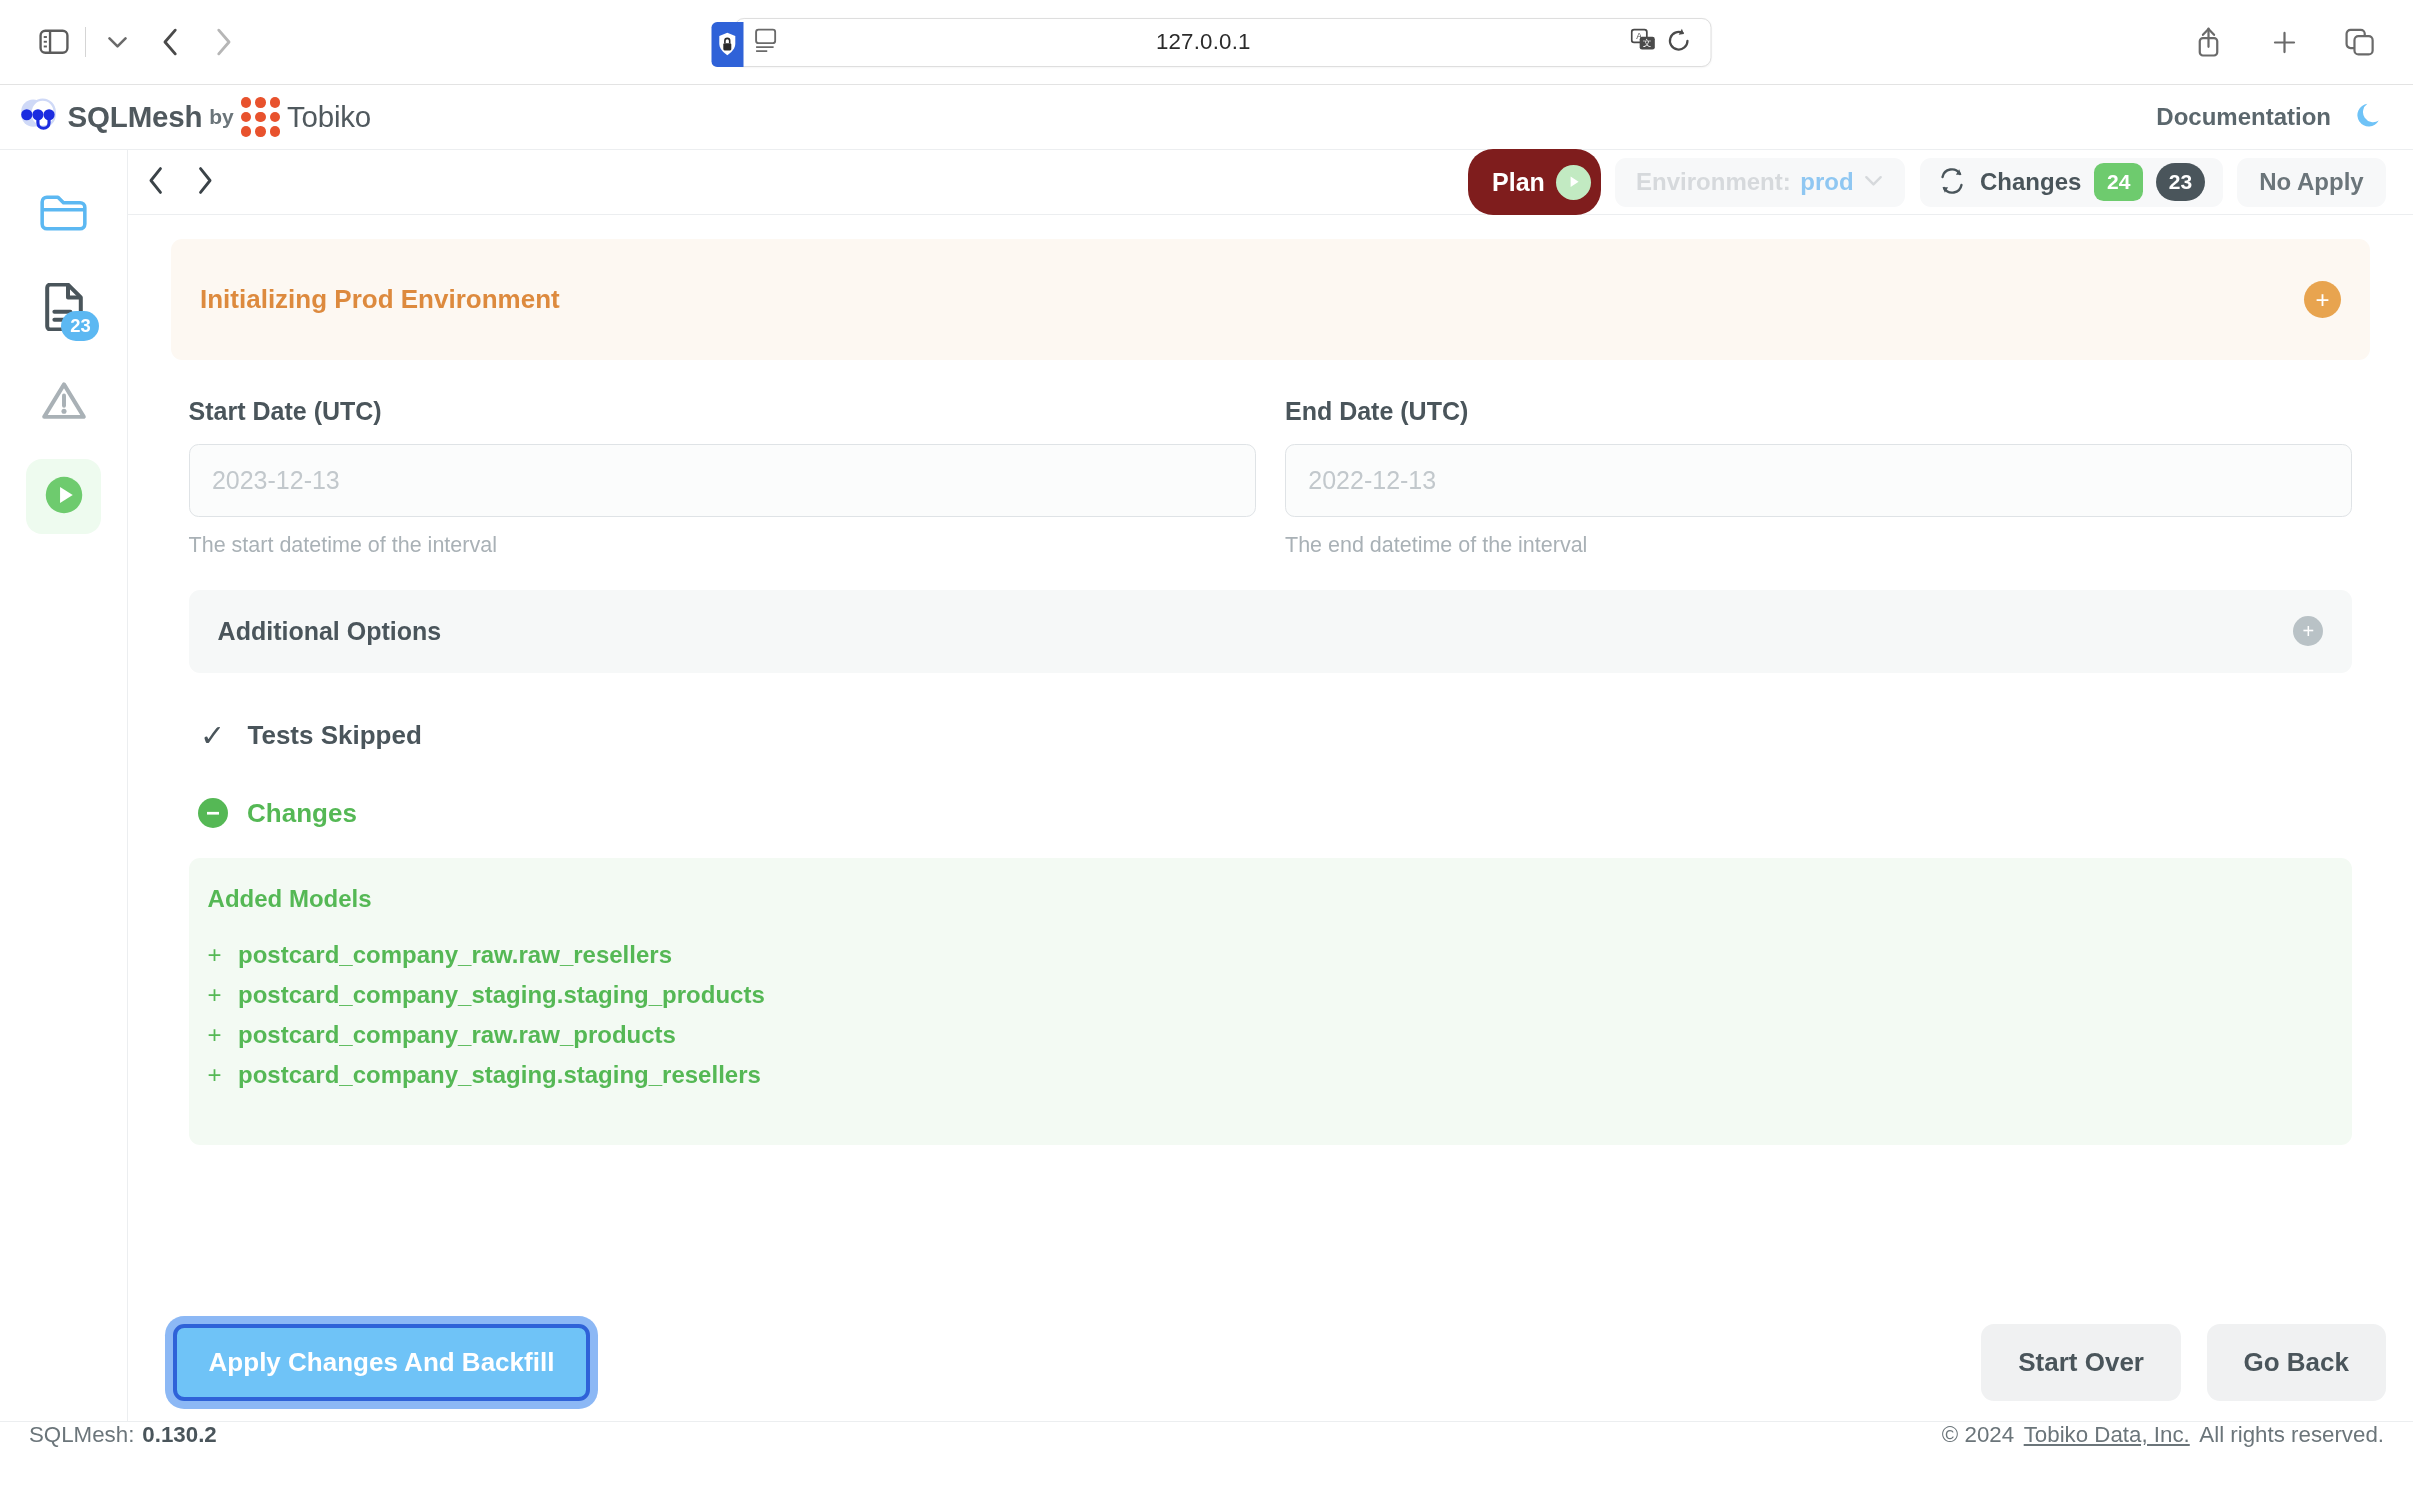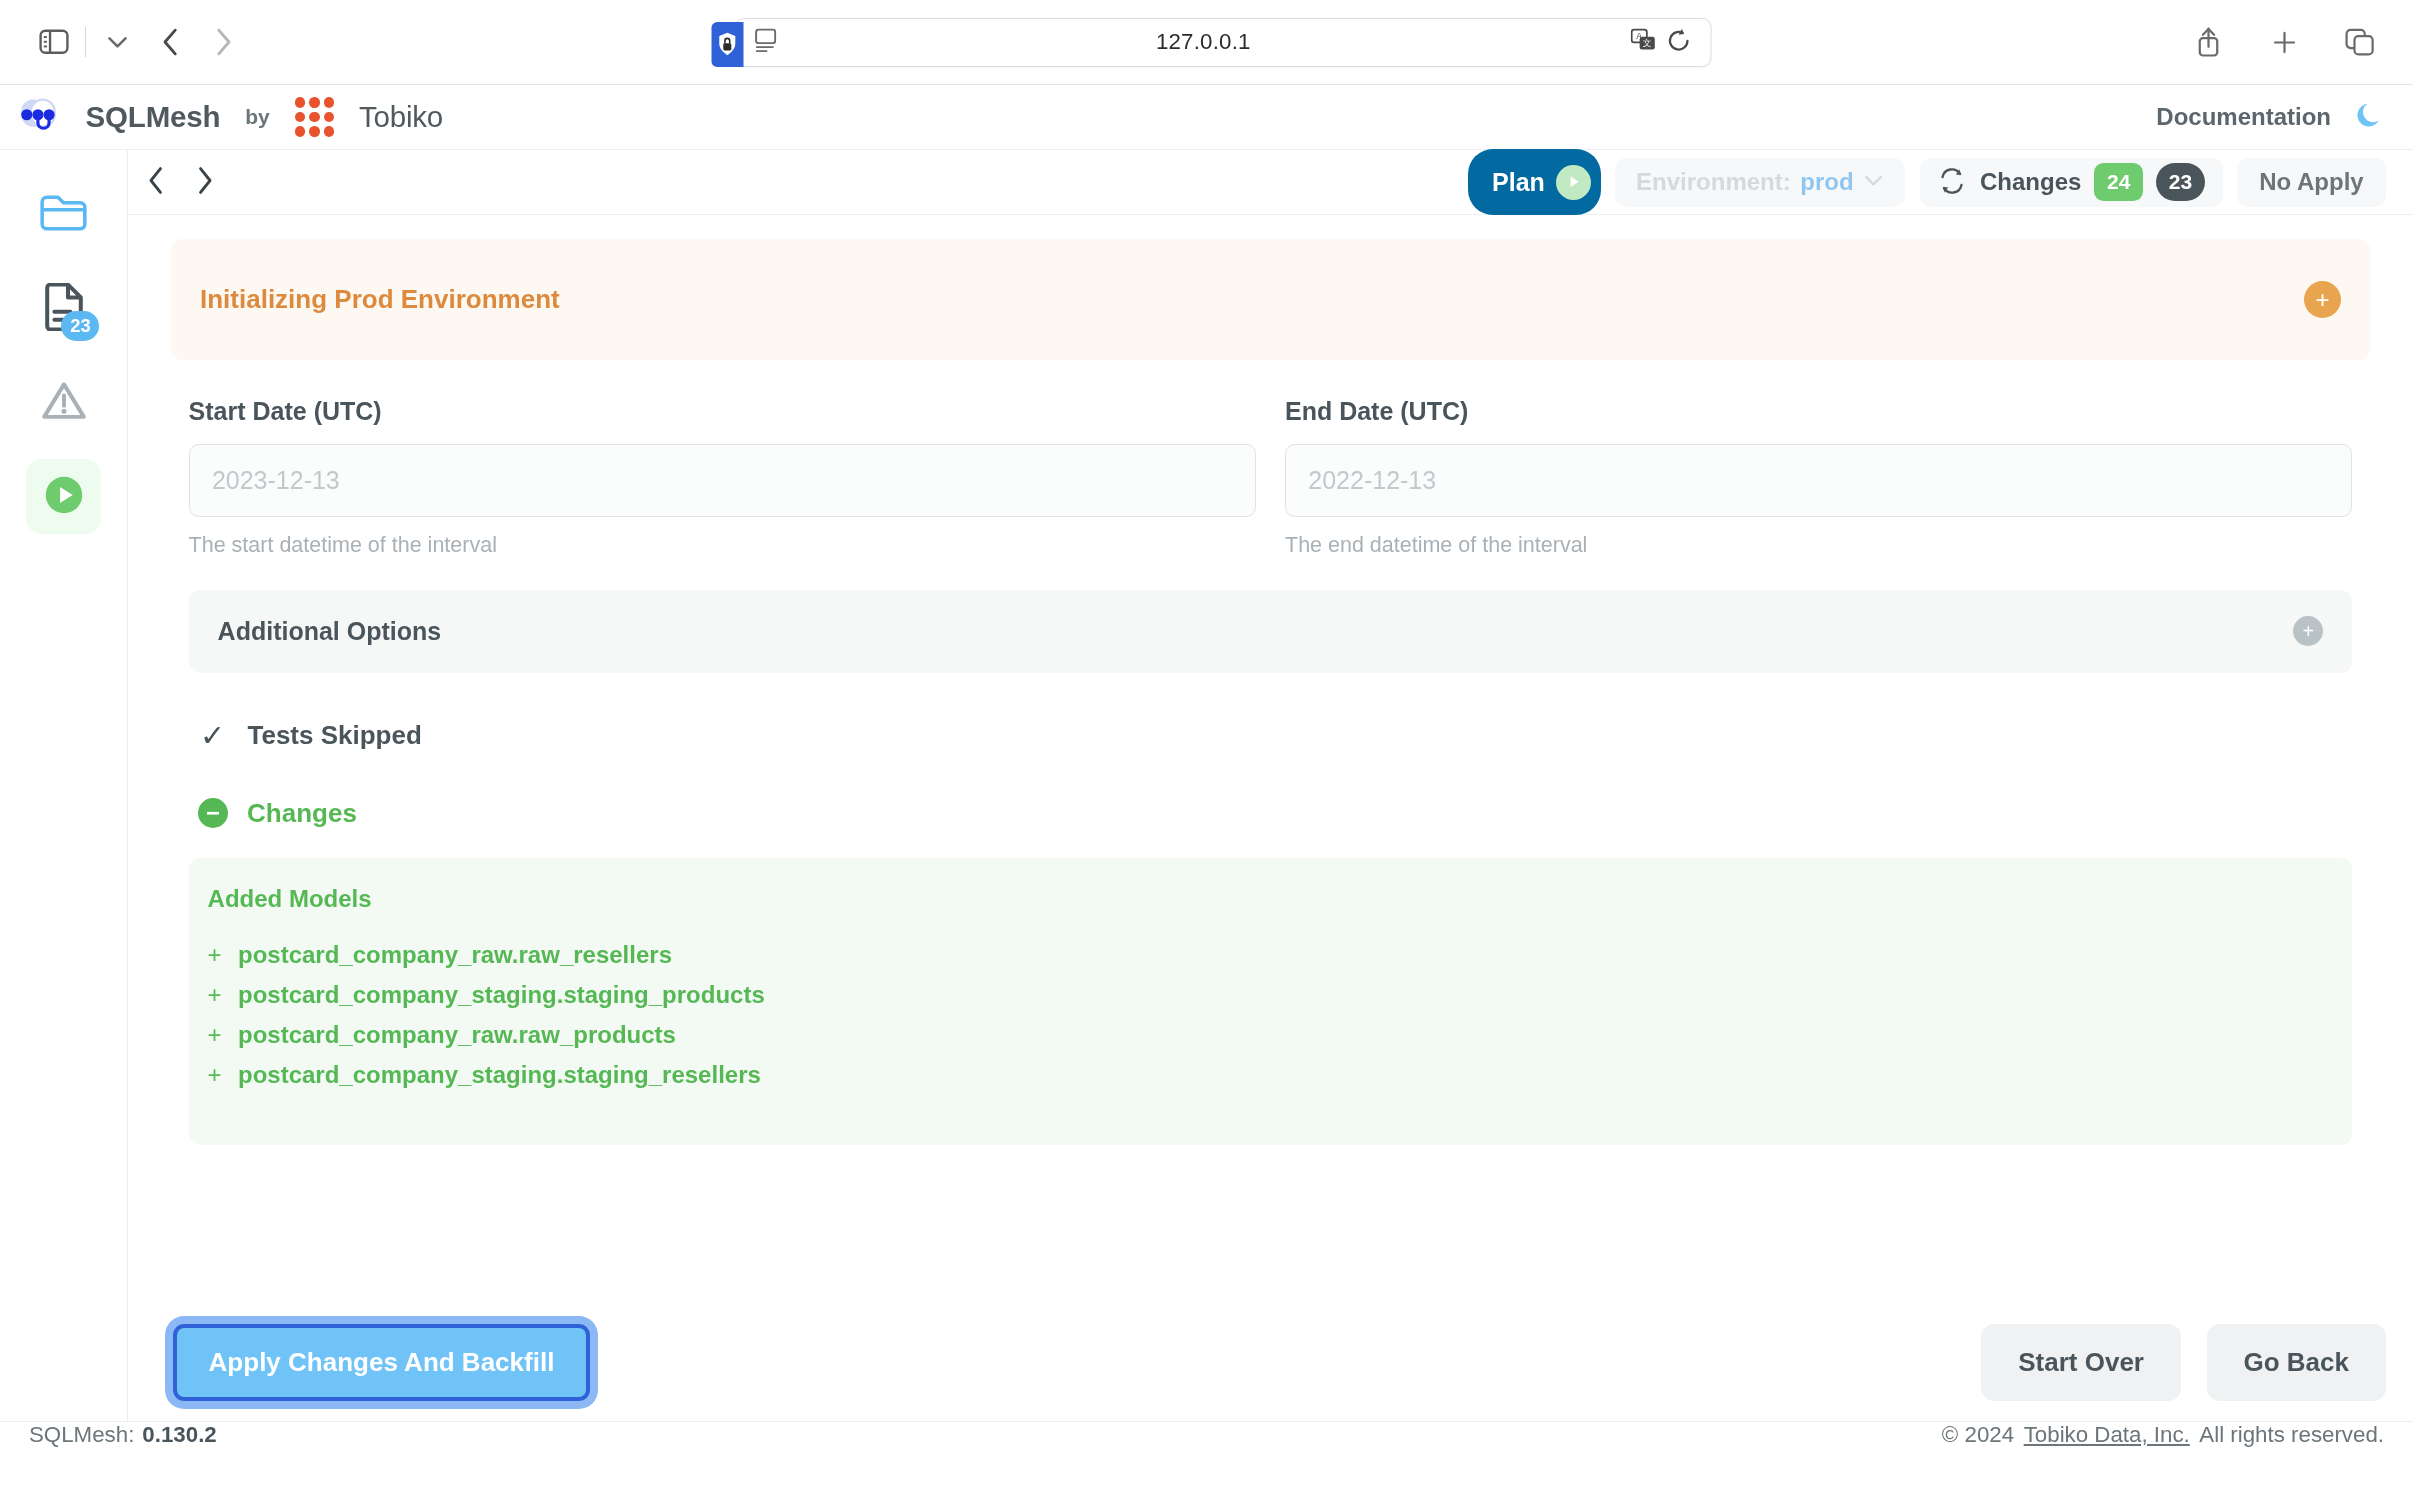--- a/index.html
+++ b/index.html
@@ -62,21 +62,21 @@
   }
 
   
   .app-header {
     height: 65px;
     background: #ffffff;
     display: flex; align-items: center;
     padding: 0 27px 0 17.6px;
     border-bottom: 1.6px solid #eceef0;
   }
-  .brand { display: flex; align-items: center; gap: 25px; }
+  .brand { display: flex; align-items: center; gap: 7px; }
   .brand-name {
     font-size: 29.5px; font-weight: 700; color: #50595e;
     letter-spacing: -0.2px;
   }
   .brand-by { font-size: 21px; font-weight: 700; color: #6b757a; }
   .brand-tobiko {
     font-size: 29.5px; font-weight: 400; color: #50595e;
     letter-spacing: -0.2px;
   }
   .dotgrid {
@@ -128,21 +128,21 @@
     height: 65px;
     display: flex; align-items: center;
     padding: 0 27px 0 19px;
     border-bottom: 1.6px solid #eceef0;
     gap: 14.4px;
   }
   .nav-arrows { display: flex; align-items: center; gap: 29px; }
   .toolbar-spacer { flex: 1; }
   .plan-btn {
     height: 66px;
-    background: #0369a1;
+    background: #7f1d1d;
     border-radius: 25px;
     display: flex; align-items: center; gap: 11.2px;
     padding: 0 9.6px 0 24px;
   }
   .plan-label { font-size: 25px; font-weight: 700; color: #ffffff; }
   .plan-circle {
     width: 35px; height: 35px; border-radius: 50%;
     background: #c2eac2;
     display: flex; align-items: center; justify-content: center;
   }

